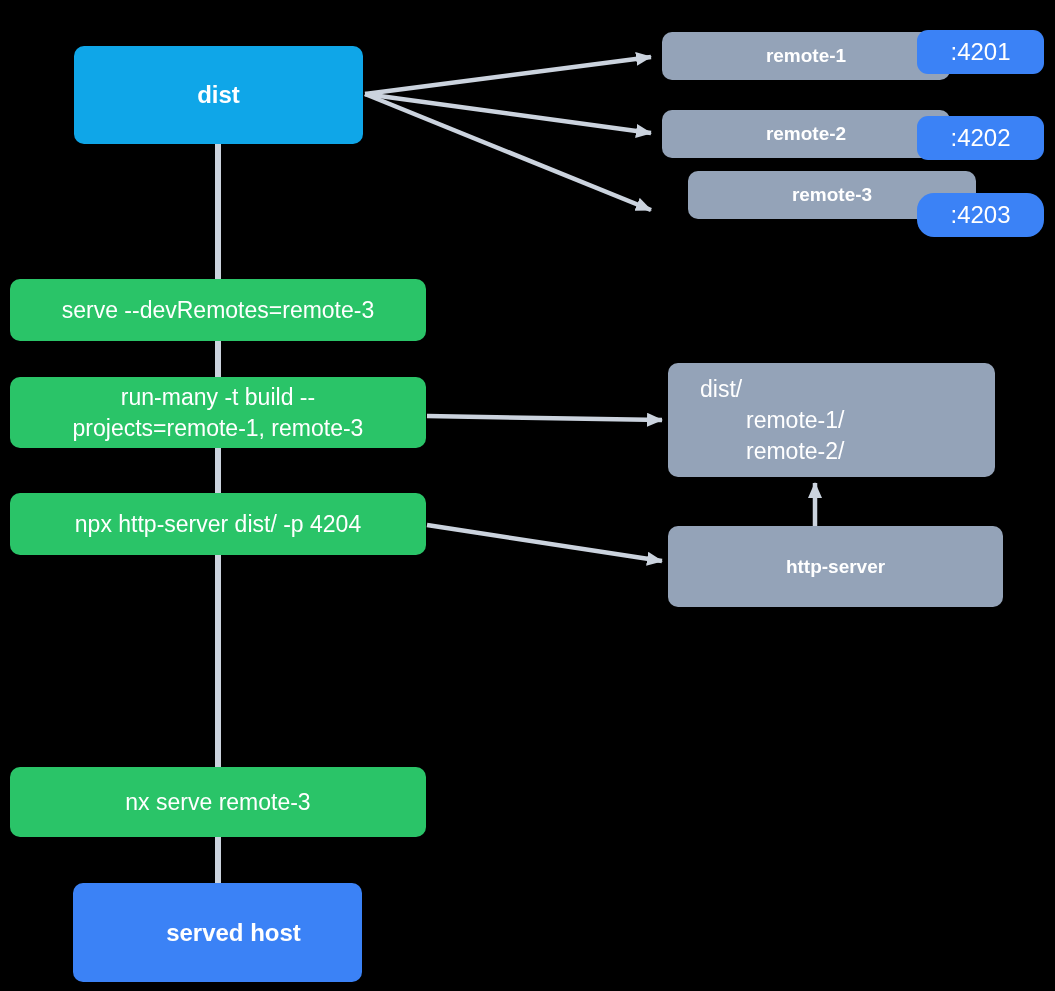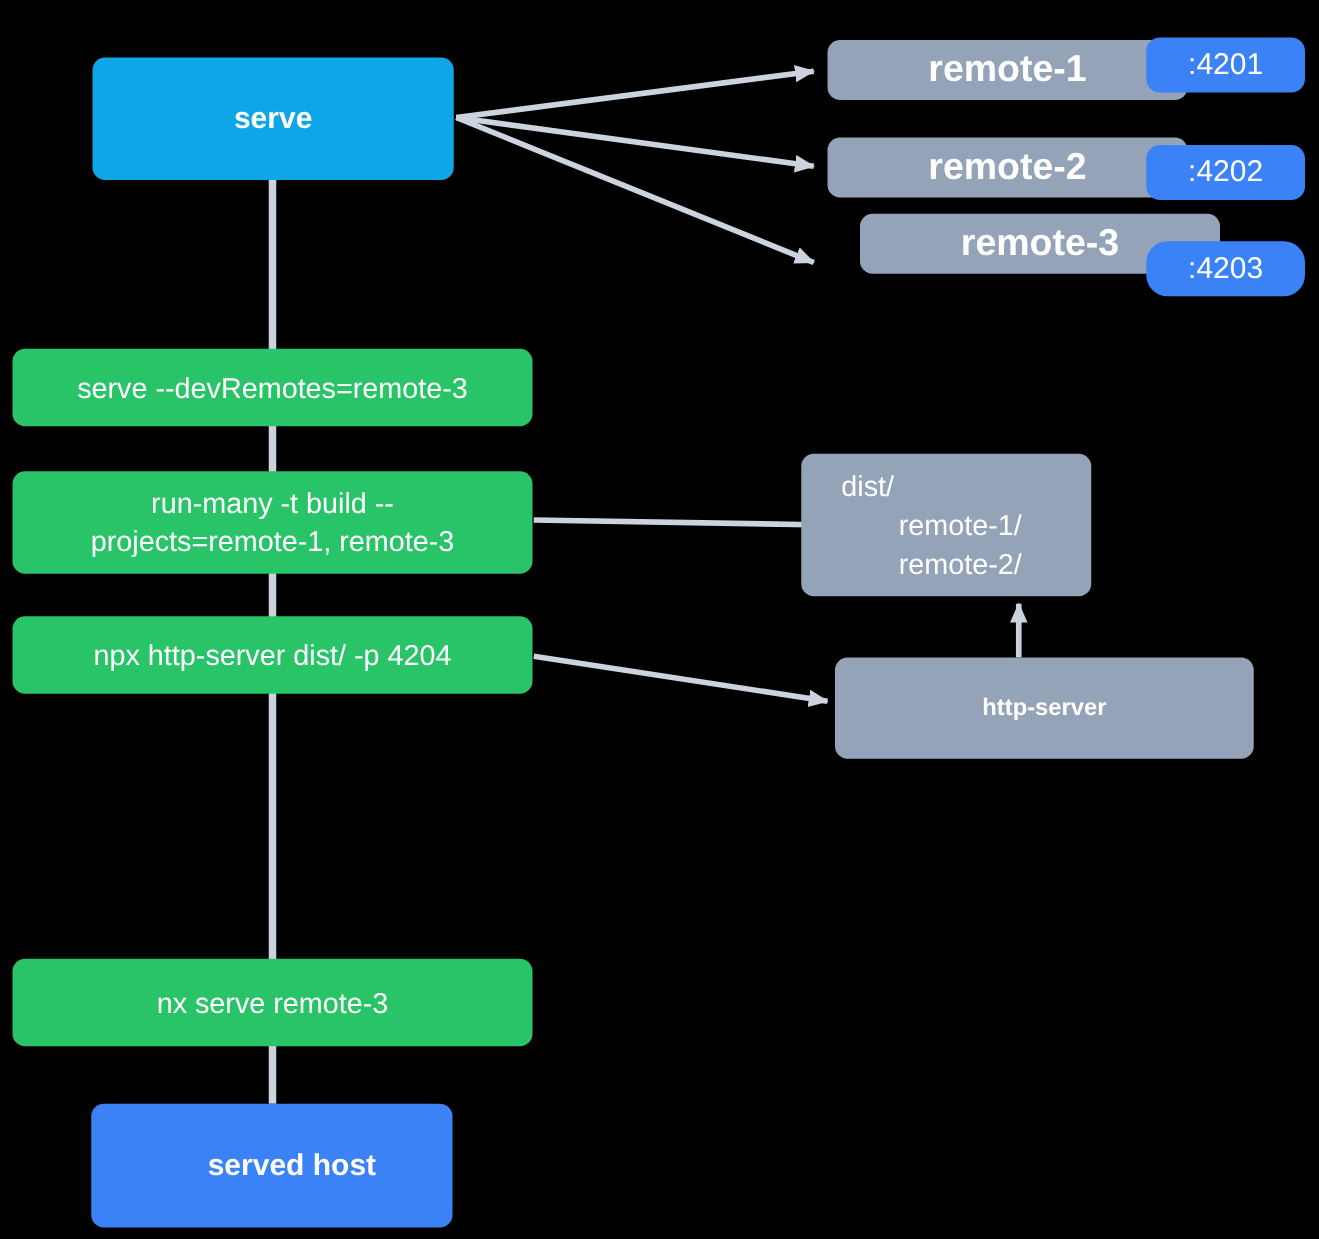--- a/index.html
+++ b/index.html
@@ -44,21 +44,21 @@
   .served {
     left: 73px; top: 883px; width: 289px; height: 99px;
     background: var(--blue, #3b82f6);
     border-radius: 10px;
     font-weight: bold; font-size: 24px; padding-left: 32px;
   }
   .remote {
     left: 662px; width: 288px; height: 48px;
     background: var(--slate, #94a3b8);
     border-radius: 10px;
-    font-weight: bold; font-size: 30px;
+    font-weight: bold; font-size: 19px;
     z-index: 2;
   }
   .remote.r1 { top: 32px; }
   .remote.r2 { top: 110px; }
   .remote.r3 { top: 171px; margin-left: 26px; }
   .badge {
     position: absolute;
     left: 917px; width: 127px; height: 44px;
     background: var(--blue, #3b82f6);
     border-radius: 11px;
@@ -76,29 +76,29 @@
     left: 10px; width: 416px;
     background: var(--green, #2ac468);
     border-radius: 10px;
     color: #fff; font-size: 23px; line-height: 31px;
     display: flex; flex-direction: column;
     align-items: center; justify-content: center;
     z-index: 2;
     box-sizing: border-box;
   }
   .step.s1 { top: 279px; height: 62px; }
-  .step.s2 { top: 377px; height: 82px; }
+  .step.s2 { top: 377px; height: 71px; }
   .step.s3 { top: 493px; height: 62px; }
   .step.s4 { top: 587px; height: 147px; }
   .step.s5 { top: 767px; height: 70px; }
   .blank-line { height: 36px; }
 
   .distbox {
     position: absolute;
-    left: 641px; top: 363px; width: 232px; height: 114px;
+    left: 668px; top: 363px; width: 327px; height: 114px;
     background: var(--slate, #94a3b8);
     border-radius: 10px;
     color: #fff; font-size: 23px; line-height: 31px;
     padding: 11px 0 0 32px;
     box-sizing: border-box;
     z-index: 2;
     text-align: left;
   }
   .dist-indent { padding-left: 46px; }
 
@@ -123,21 +123,21 @@
     <line class="edge spine" x1="218" y1="144" x2="218" y2="883"></line>
     <line class="edge thin" x1="365" y1="94" x2="651" y2="57" marker-end="url(#arrowhead)"></line>
     <line class="edge thin" x1="365" y1="94" x2="651" y2="133" marker-end="url(#arrowhead)"></line>
     <line class="edge thin" x1="365" y1="94" x2="651" y2="210" marker-end="url(#arrowhead)"></line>
     <line class="edge thin" x1="427" y1="416" x2="662" y2="420" marker-end="url(#arrowhead)"></line>
     <line class="edge thin" x1="427" y1="525" x2="662" y2="561" marker-end="url(#arrowhead)"></line>
     <line class="edge thin" x1="815" y1="526" x2="815" y2="483" marker-end="url(#arrowhead)"></line>
   </svg>
 
   <div class="node host">
-    <span>serve</span>
+    <span>dist</span>
   </div>
 
   <div class="node remote r1">
     <span>remote-1</span>
   </div>
   <div class="badge b1">
     <span>:4201</span>
   </div>
 
   <div class="node remote r2">

